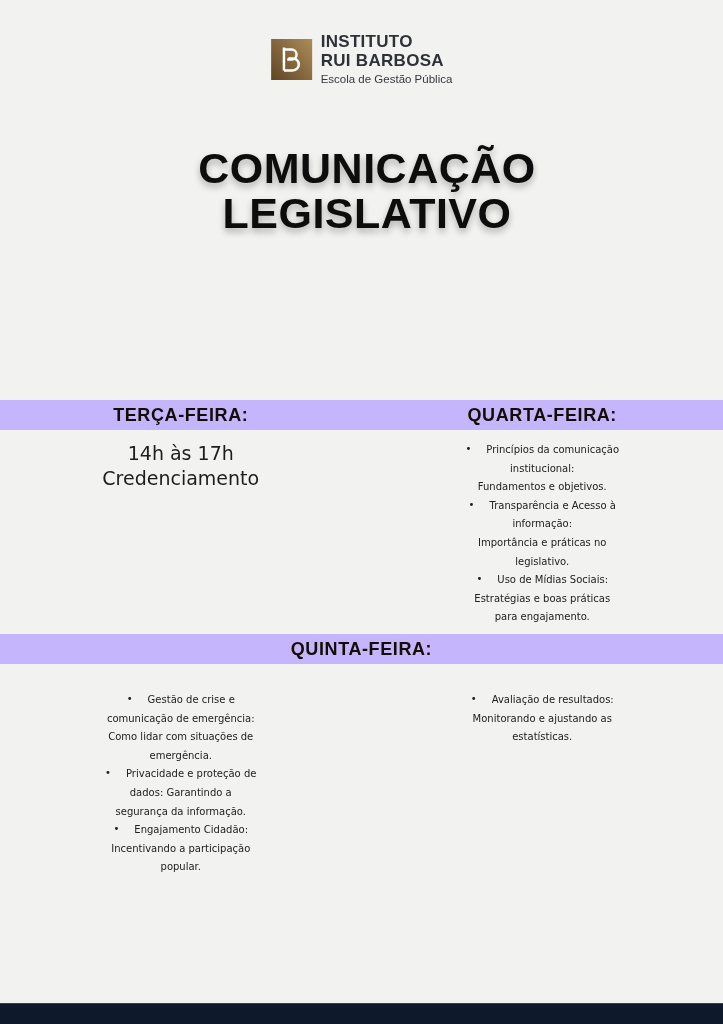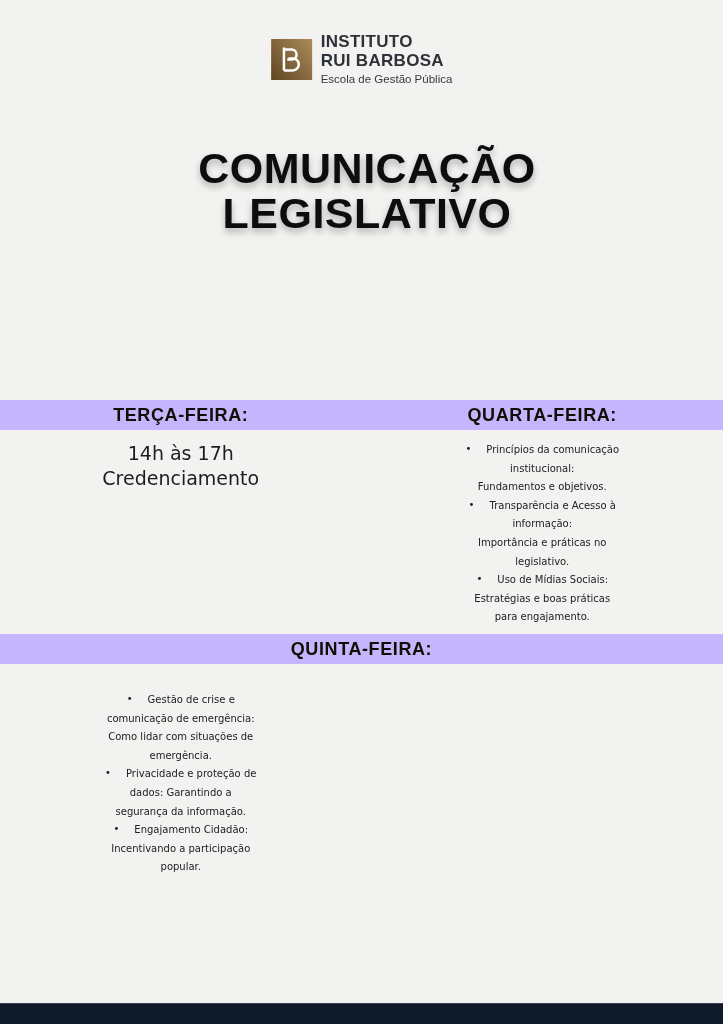--- a/index.html
+++ b/index.html
@@ -210,18 +210,23 @@
 dados: Garantindo a
 segurança da informação.</span>
       </div>
       <div class="item">
         <span class="marker">•</span><span class="item-text">Engajamento Cidadão:
 Incentivando a participação
 popular.</span>
       </div>
     </div>
     <div class="col list">
+      <div class="item">
+        <span class="marker">•</span><span class="item-text">Avaliação de resultados:
+Monitorando e ajustando as
+estatísticas.</span>
+      </div>
     </div>
   </div>
 
   <div class="footer-bar"></div>
 
 </div>
 
 </body></html>

